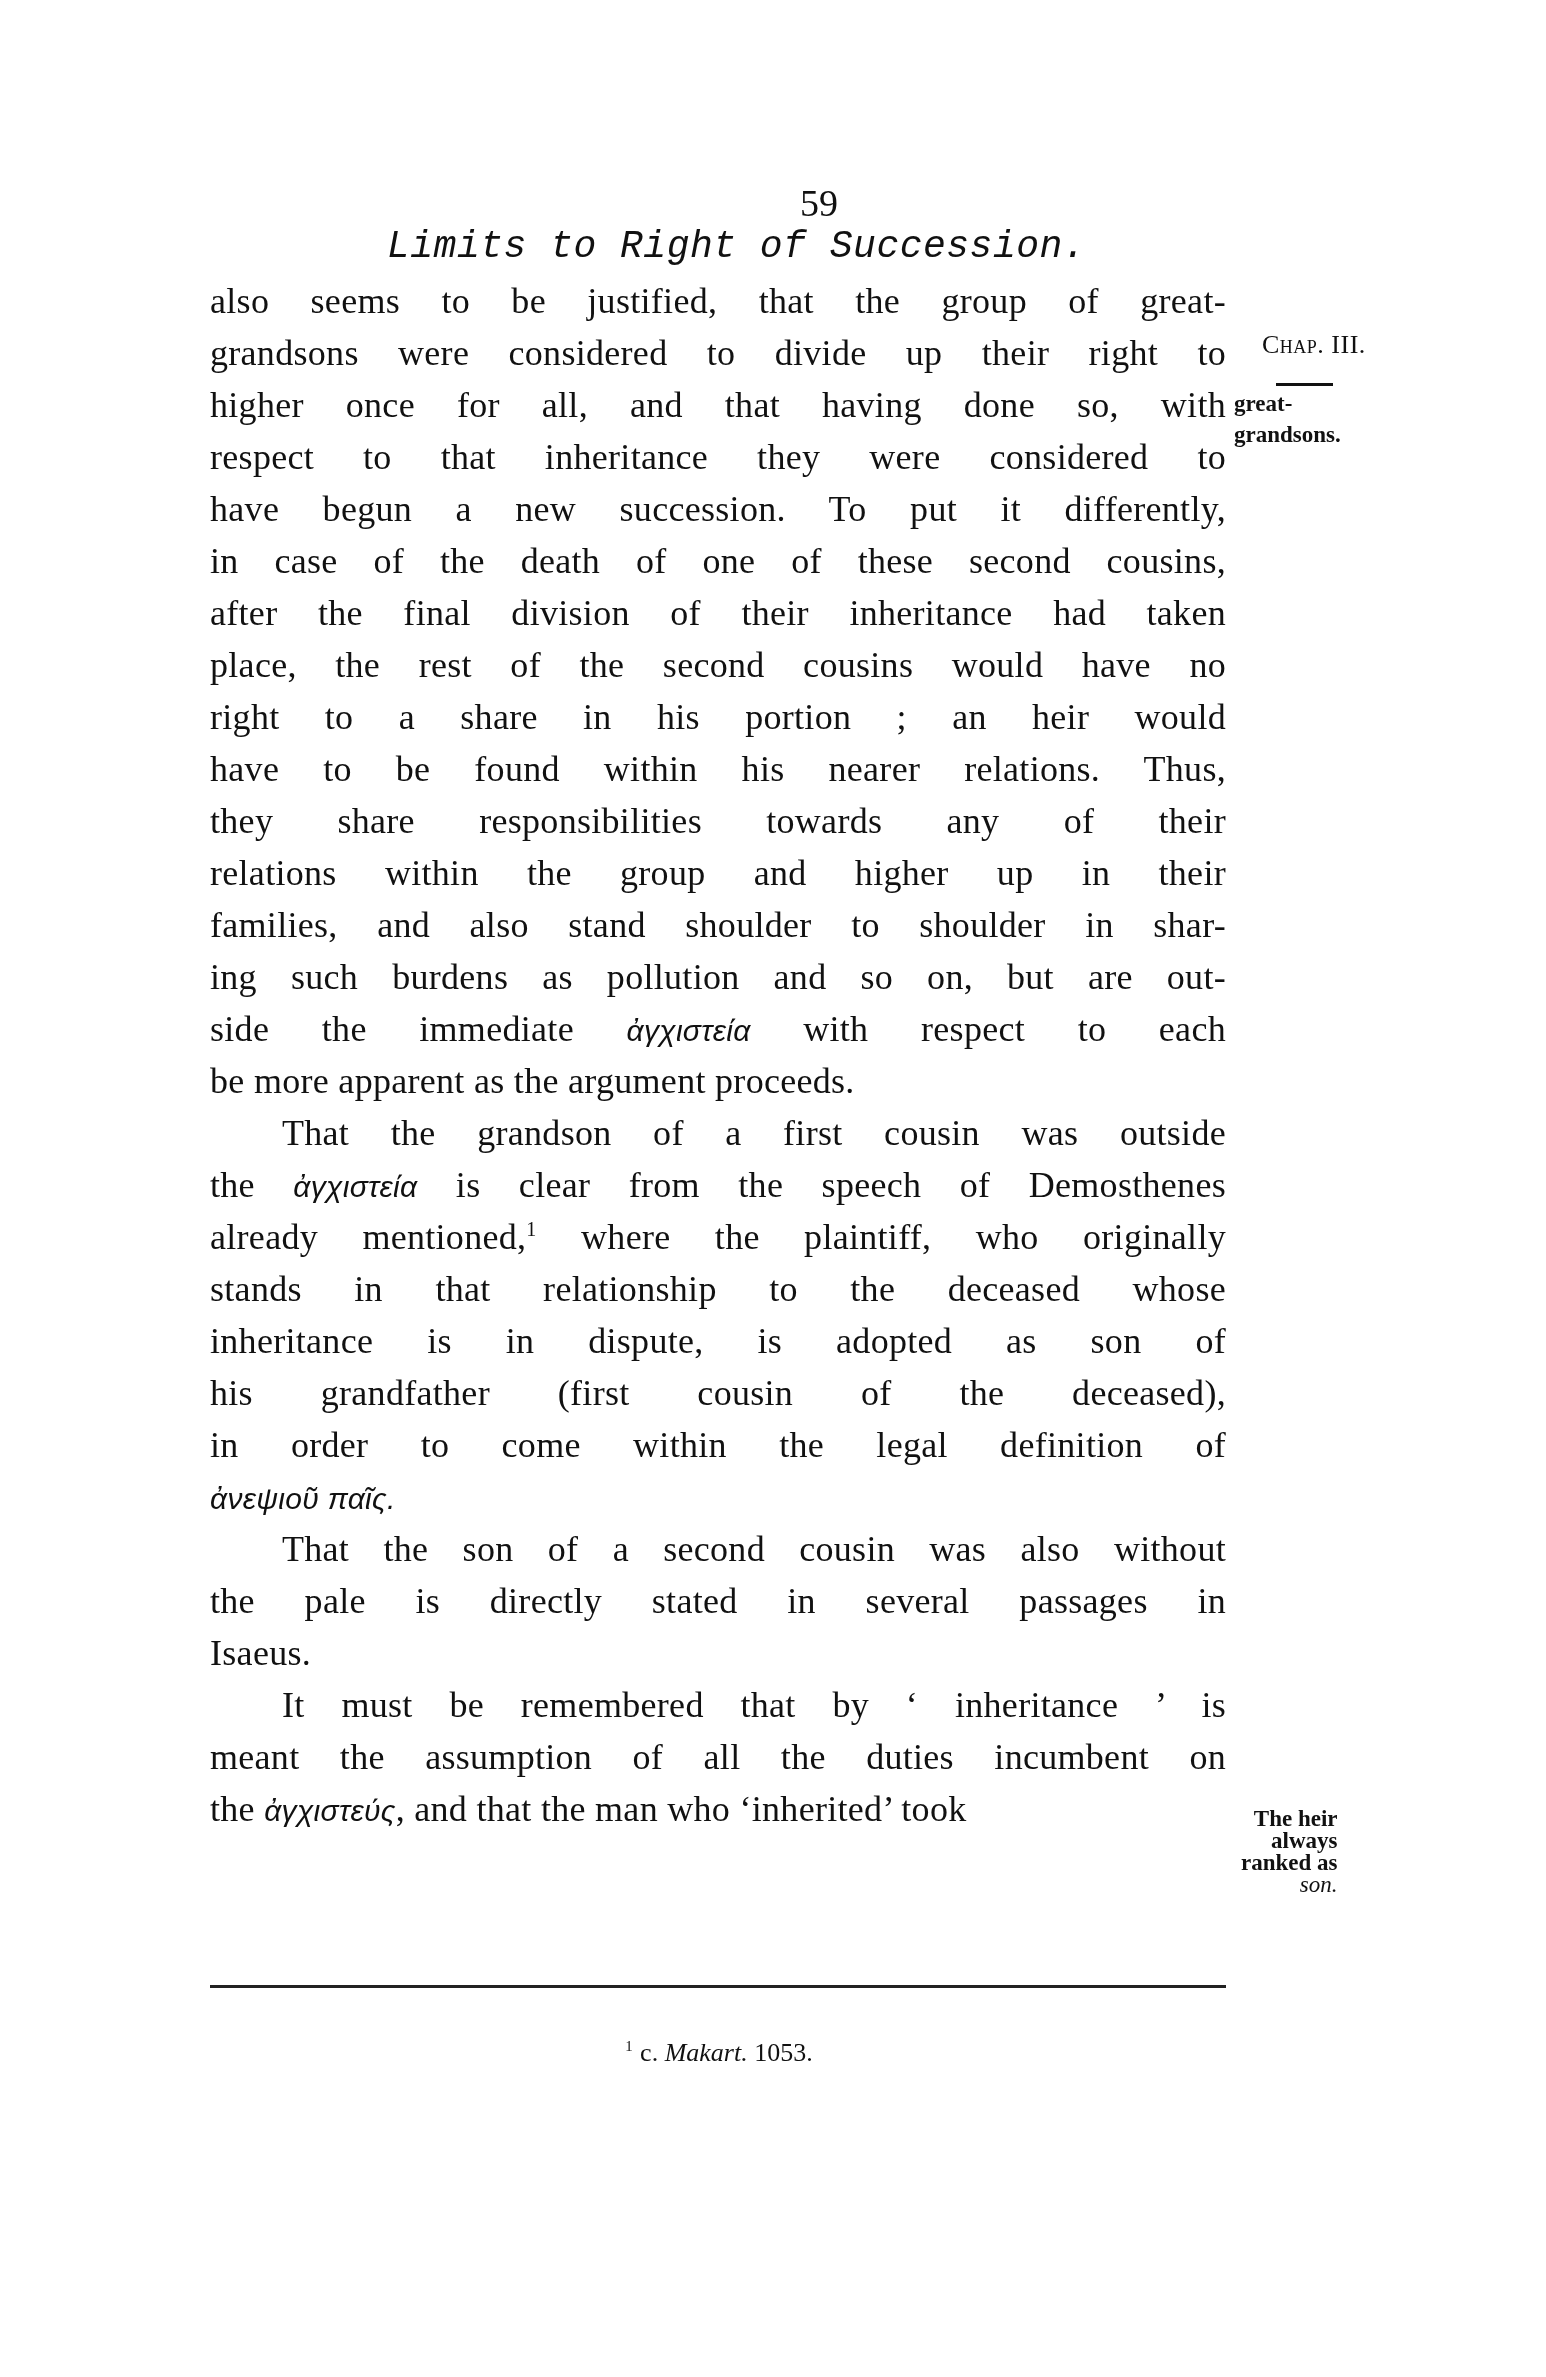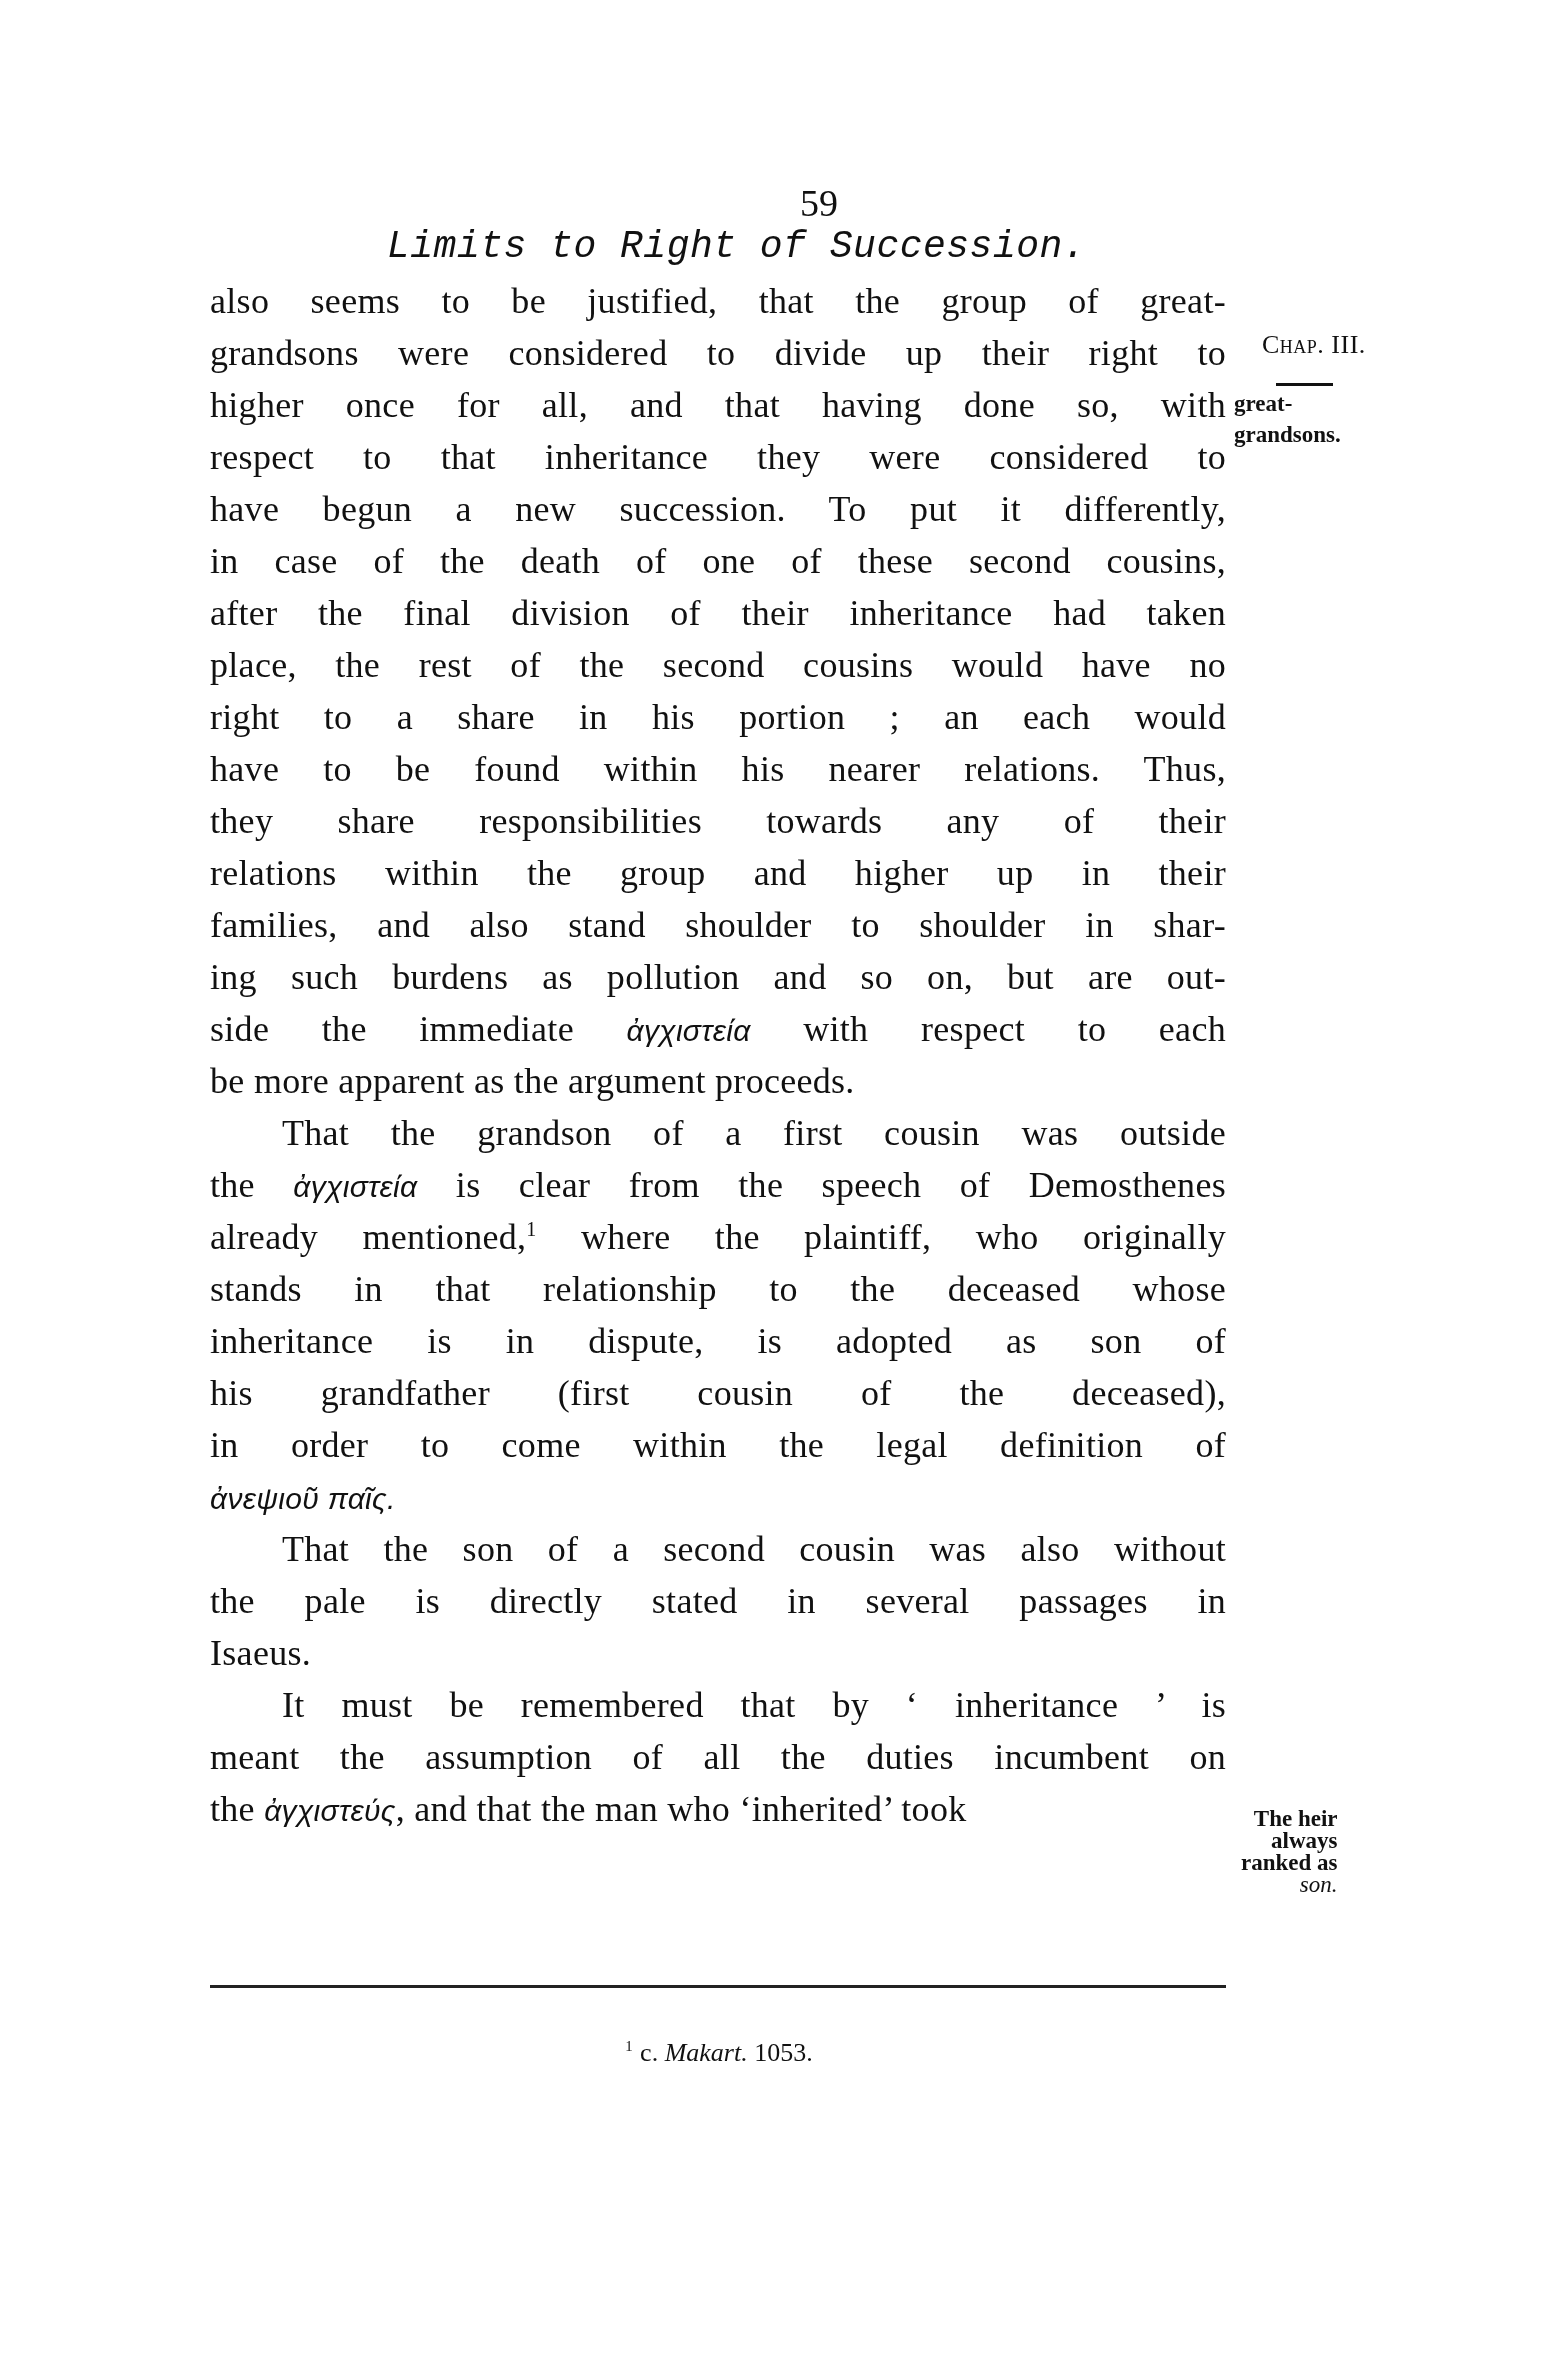--- a/index.html
+++ b/index.html
@@ -159,21 +159,21 @@
 
   <div class="body-text" id="body-text">
       <div class="line"><span>also seems to be justified, that the group of great-</span></div>
       <div class="line"><span>grandsons were considered to divide up their right to</span></div>
       <div class="line"><span>higher once for all, and that having done so, with</span></div>
       <div class="line"><span>respect to that inheritance they were considered to</span></div>
       <div class="line"><span>have begun a new succession.  To put it differently,</span></div>
       <div class="line"><span>in case of the death of one of these second cousins,</span></div>
       <div class="line"><span>after the final division of their inheritance had taken</span></div>
       <div class="line"><span>place, the rest of the second cousins would have no</span></div>
-      <div class="line"><span>right to a share in his portion ; an each would</span></div>
+      <div class="line"><span>right to a share in his portion ; an heir would</span></div>
       <div class="line"><span>have to be found within his nearer relations.  Thus,</span></div>
       <div class="line"><span>they share responsibilities towards any of their</span></div>
       <div class="line"><span>relations within the group and higher up in their</span></div>
       <div class="line"><span>families, and also stand shoulder to shoulder in shar-</span></div>
       <div class="line"><span>ing such burdens as pollution and so on, but are out-</span></div>
       <div class="line"><span>side the immediate </span><span class="greek">ἀγχιστεία</span><span> with respect to each</span></div>
       <div class="line last"><span>be more apparent as the argument proceeds.</span></div>
       <div class="line indent"><span>That the grandson of a first cousin was outside</span></div>
       <div class="line"><span>the </span><span class="greek">ἀγχιστεία</span><span> is clear from the speech of Demosthenes</span></div>
       <div class="line"><span>already mentioned,</span><sup class="fnref">1</sup><span> where the plaintiff, who originally</span></div>

